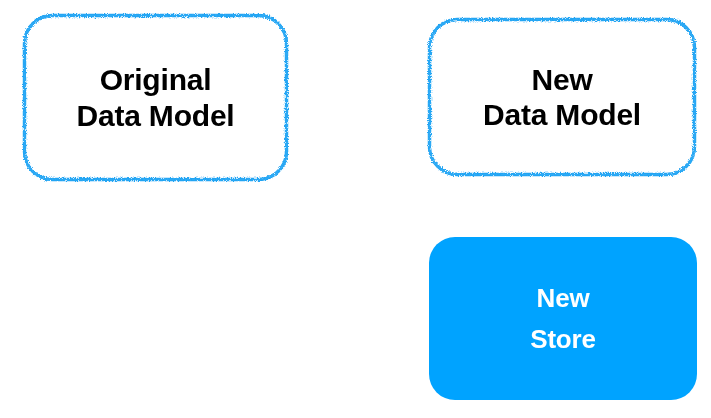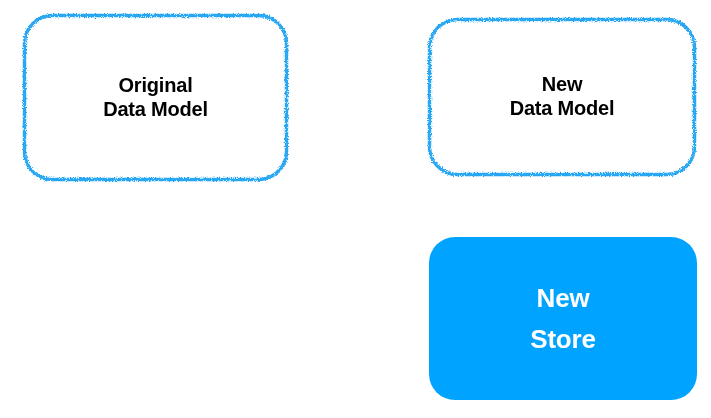--- a/index.html
+++ b/index.html
@@ -32,21 +32,21 @@
   }
   .node .line {
     display: block;
     white-space: nowrap;
   }
 
   
   .node-outline {
     background: transparent;
     color: #000000;
-    font-size: 20px;
+    font-size: 30px;
   }
   .node-outline .sketch {
     position: absolute;
     left: 0;
     top: 0;
     width: 100%;
     height: 100%;
     pointer-events: none;
   }
   .node-outline .label-stack {

